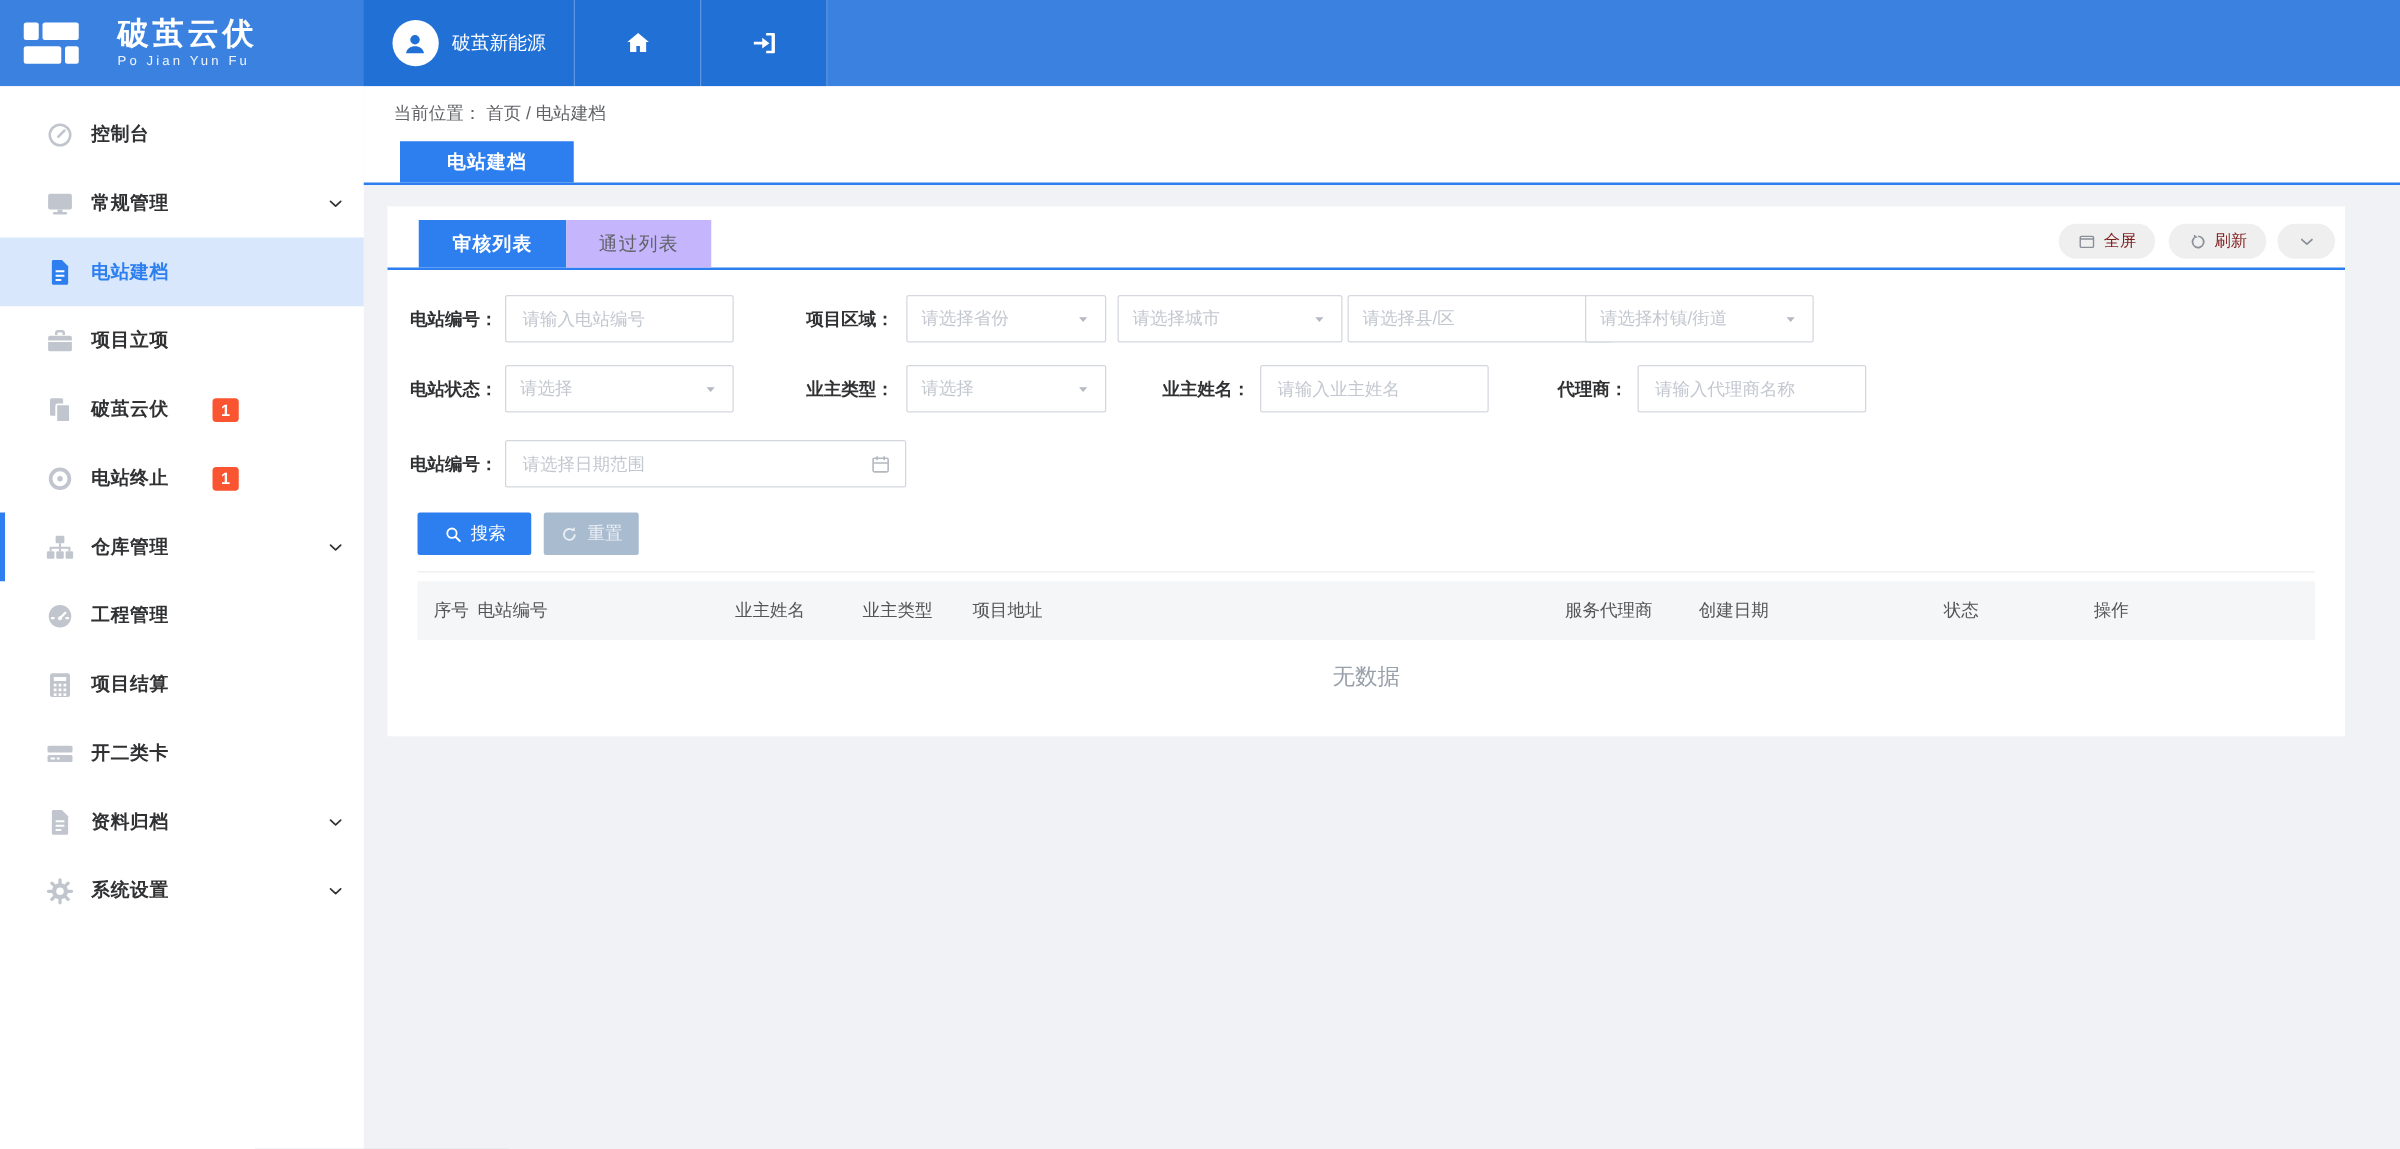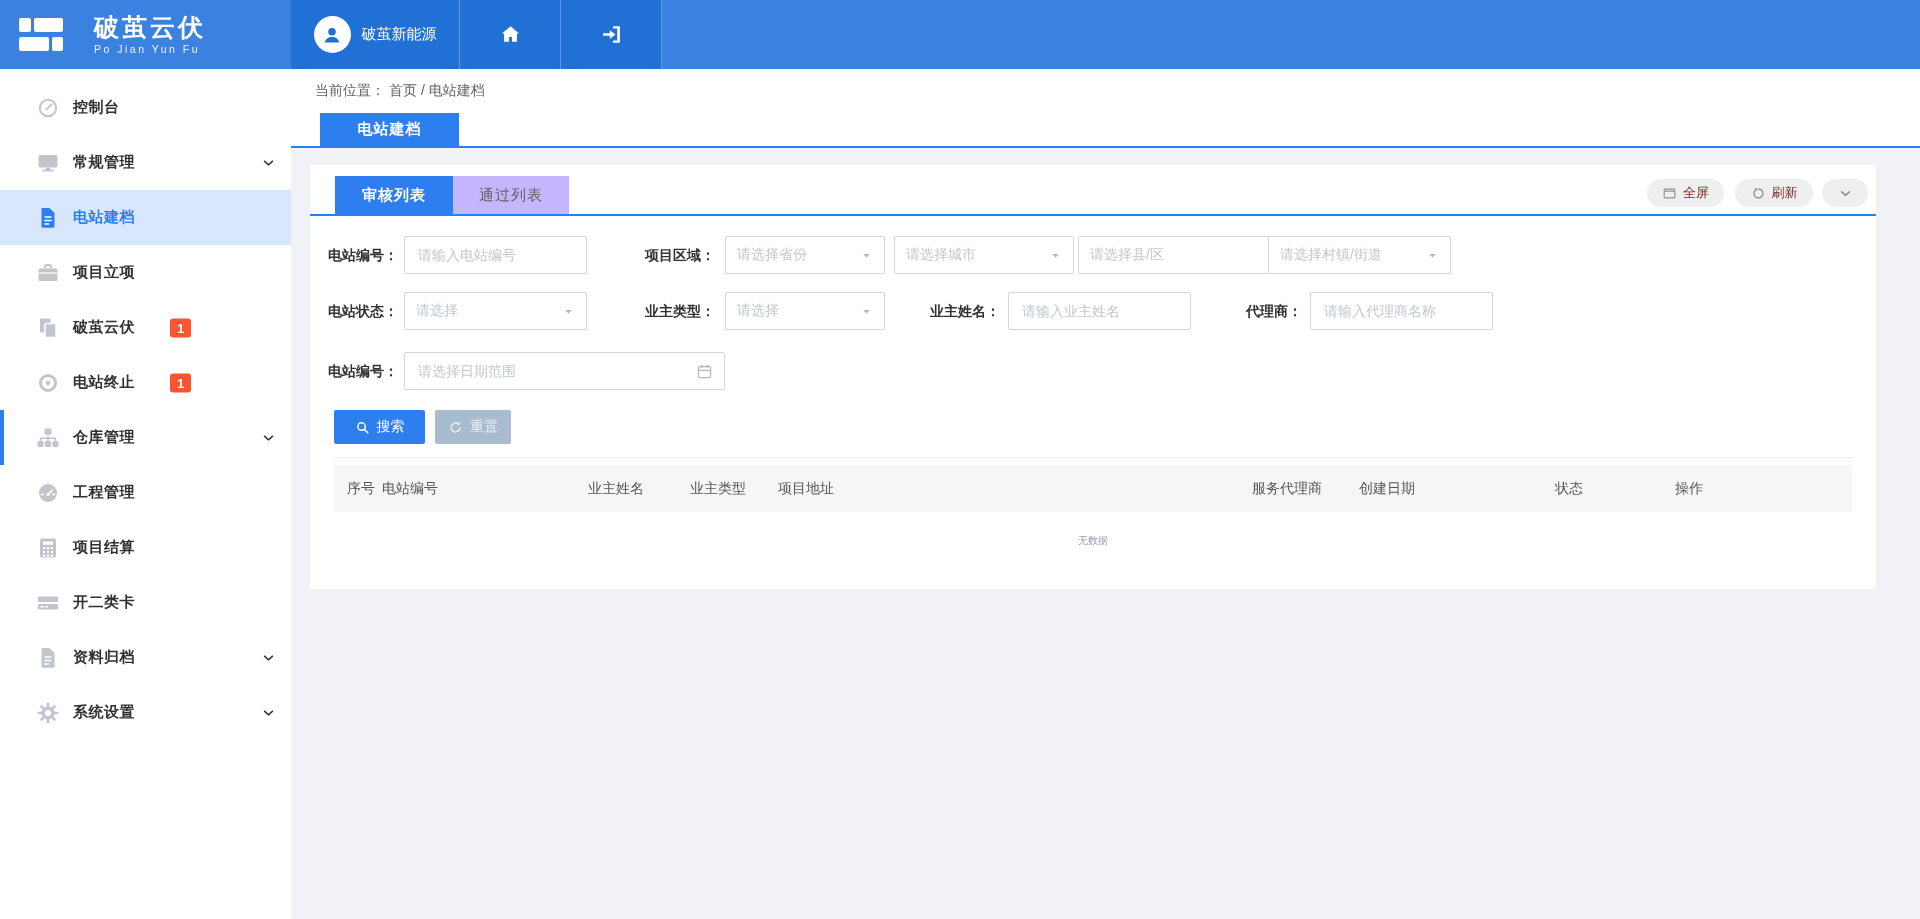--- a/index.html
+++ b/index.html
@@ -68,21 +68,21 @@
   .cal{width:17px;height:17px;color:#b4b8c0;flex:none}
 
   .btn{position:absolute;top:245px;height:34px;border:none;border-radius:2px;font-size:14px;font-family:Liberation Sans, sans-serif;display:flex;align-items:center;justify-content:center;gap:7px;cursor:pointer}
   .btn .bico{width:15px;height:15px}
   .btn-search{left:24px;width:91px;background:var(--primary);color:#fff}
   .btn-reset{left:125px;width:76px;background:var(--reset-bg);color:#e9eef5}
 
   .tline{position:absolute;left:24px;right:24px;top:292px;height:1px;background:#ebedf0}
   .thead{position:absolute;left:24px;right:24px;top:300px;height:47px;background:#f5f6f7}
   .thead span{position:absolute;top:0;height:47px;line-height:47px;font-size:14px;color:#555;white-space:nowrap}
-  .tempty{position:absolute;left:24px;right:24px;top:347px;height:58px;display:flex;align-items:center;justify-content:center;font-size:10px;color:#98a0aa}
+  .tempty{position:absolute;left:24px;right:24px;top:347px;height:58px;display:flex;align-items:center;justify-content:center;font-size:18px;color:#98a0aa}
 </style>
 </head>
 <body>
 
 <div class="app">
 
   <header class="topbar">
     <div class="logo-sec">
       <span class="logo-mark">
           <svg viewBox="0 0 46 36" fill="#fff">

